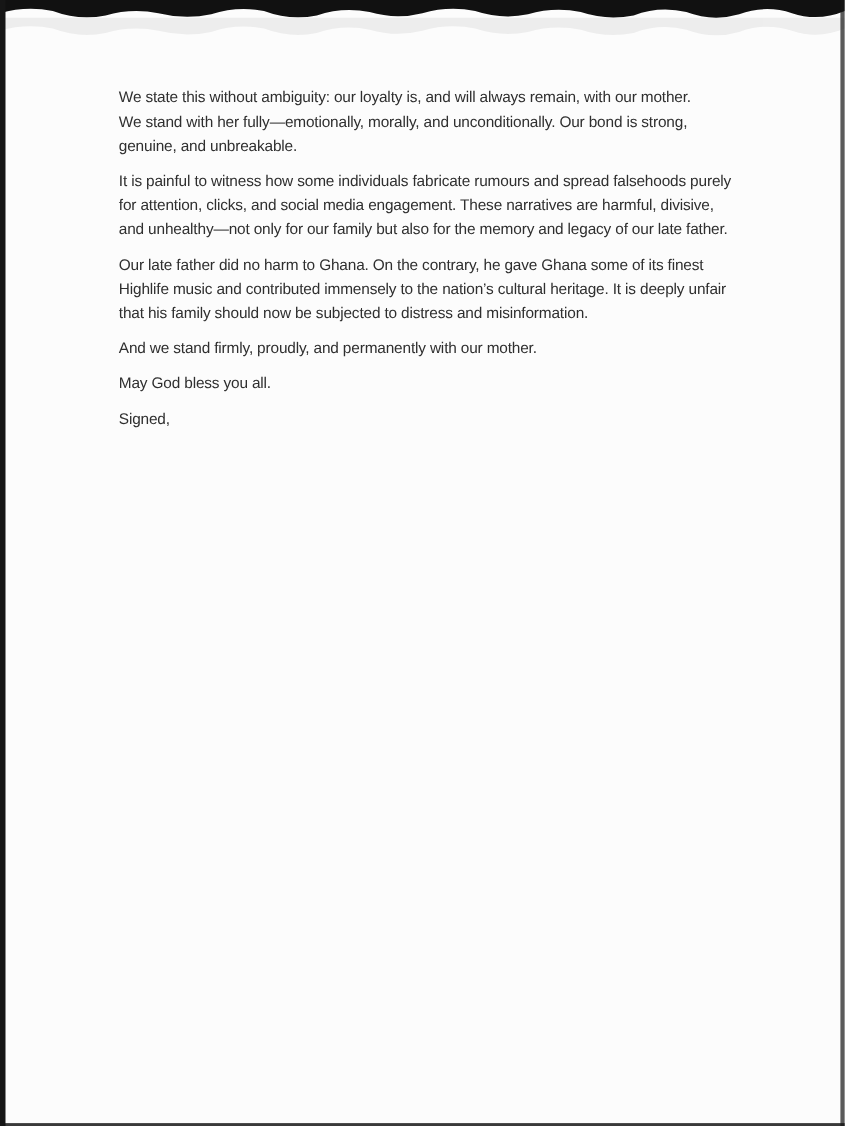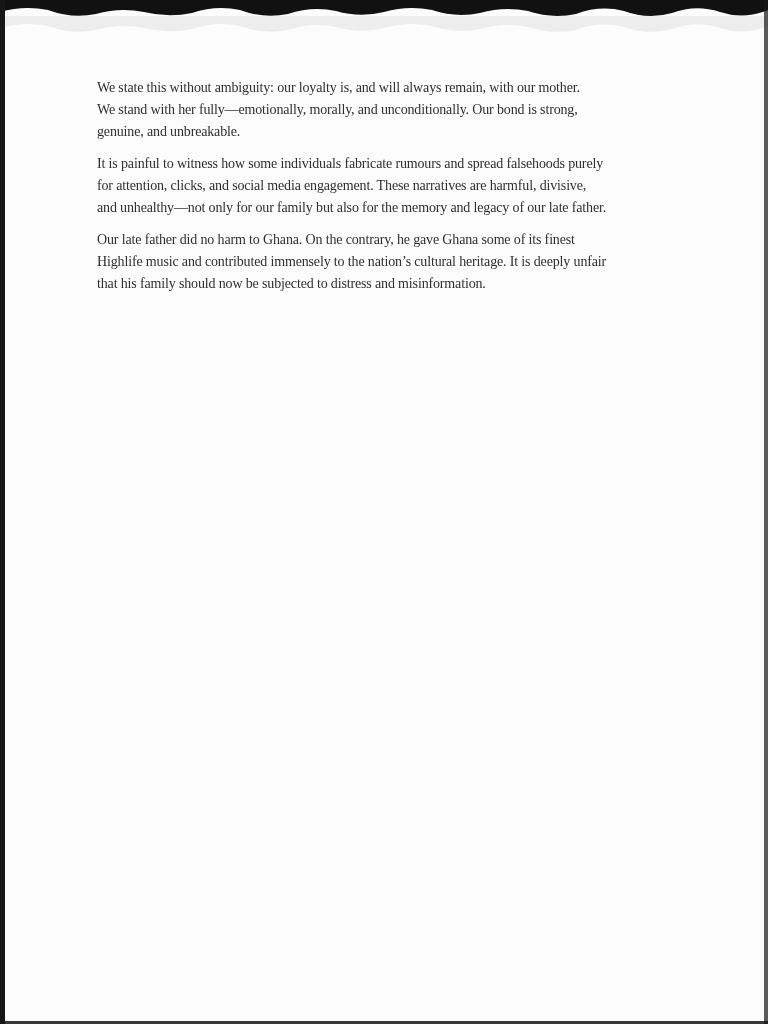--- a/index.html
+++ b/index.html
@@ -17,23 +17,23 @@
   }
   .page{position:absolute;inset:0;background:var(--page-background);}
   .top-band-svg{position:absolute;top:0;left:0;width:768px;height:26px;display:block;}
   .top-band-svg path{fill:var(--top-band);}
   .top-band-ghost{position:absolute;top:16px;left:0;width:768px;height:26px;opacity:.06;display:block;}
   .top-band-ghost path{fill:var(--top-band);}
   .edge-left{position:absolute;left:0;top:0;bottom:0;width:5px;background:var(--edge);}
   .edge-right{position:absolute;right:0;top:0;bottom:0;width:4px;background:var(--edge);opacity:.7;}
   .edge-bottom{position:absolute;left:0;right:0;bottom:0;height:3px;background:var(--edge);opacity:.85;}
   .doc{
-    position:absolute;left:97px;top:77px;width:645px;
+    position:absolute;left:108px;top:77px;width:645px;
     color:var(--text);
-    font-size:14px;line-height:22px;letter-spacing:-0.15px;font-family:Liberation Serif, serif;
+    font-size:14px;line-height:22px;letter-spacing:-0.15px;
   }
   .doc p{
     margin:0 0 10px 0;
     white-space:pre-line;
   }
   .doc p.signed-label{margin-bottom:0;}
   .doc p.signature{font-style:italic;}
 </style>
 </head>
 <body>
@@ -54,15 +54,18 @@
   <div class="doc">
     <p>We state this without ambiguity: our loyalty is, and will always remain, with our mother.
 We stand with her fully—emotionally, morally, and unconditionally. Our bond is strong,
 genuine, and unbreakable.</p>
     <p>It is painful to witness how some individuals fabricate rumours and spread falsehoods purely
 for attention, clicks, and social media engagement. These narratives are harmful, divisive,
 and unhealthy—not only for our family but also for the memory and legacy of our late father.</p>
     <p>Our late father did no harm to Ghana. On the contrary, he gave Ghana some of its finest
 Highlife music and contributed immensely to the nation’s cultural heritage. It is deeply unfair
 that his family should now be subjected to distress and misinformation.</p>
+    <p>And we stand firmly, proudly, and permanently with our mother.</p>
+    <p>May God bless you all.</p>
+    <p class="signed-label">Signed,</p>
   </div>
 
 </div>
 
 </body></html>

